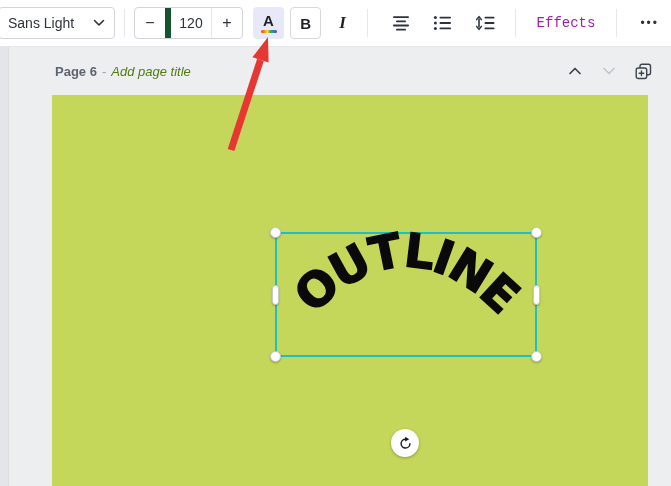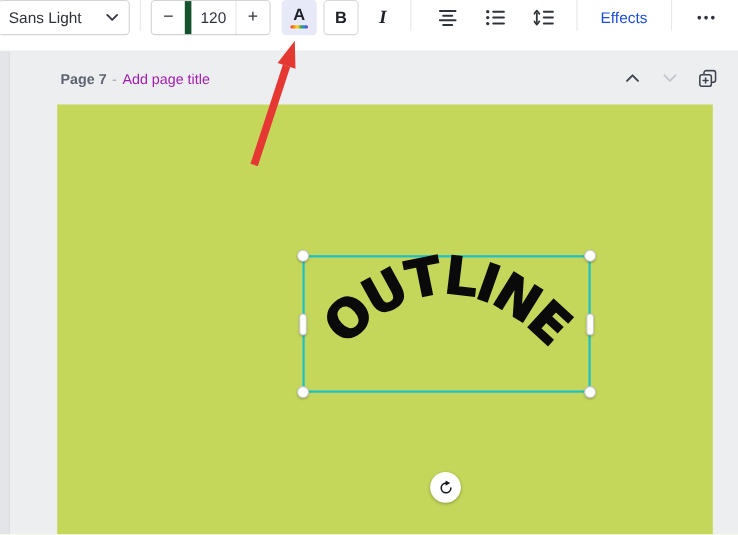--- a/index.html
+++ b/index.html
@@ -7,21 +7,21 @@
     position:relative;width:671px;height:486px;overflow:hidden;
     font-family:"Liberation Sans",sans-serif;
     background:#fff;-webkit-font-smoothing:antialiased;
   }
   button{font-family:inherit;background:none;border:none;padding:0;margin:0;cursor:pointer;}
 
   
   .toolbar{
     position:absolute;top:0;left:0;right:0;height:46px;
     background:#fff;border-bottom:1px solid #e5e6e9;
-    display:flex;
+    display:flex;align-items:center;
   }
   .font-select{
     margin-left:-2px;width:120px;height:32px;border:1px solid #d2d4d8;border-radius:4px;
     display:flex;align-items:center;justify-content:space-between;
     padding:0 9px 0 9px;box-sizing:border-box;color:#2e323a;font-size:14px;
   }
   .vdiv{width:1px;height:28px;background:#e7e8ea;margin:0 9px;flex:0 0 auto;}
   .size-group{
     height:32px;border:1px solid #d2d4d8;border-radius:4px;box-sizing:border-box;
     display:flex;align-items:stretch;color:#2e323a;
@@ -38,35 +38,35 @@
   }
   .color-btn{margin-left:10px;background:#e8e9f8;}
   .color-a{font-size:15px;font-weight:700;line-height:15px;}
   .rainbow{
     width:16px;height:3px;border-radius:1.5px;margin-top:2px;
     background:linear-gradient(90deg,#e53935 0%,#fb8c00 20%,#fdd835 40%,#43a047 60%,#1e88e5 80%,#8e24aa 100%);
   }
   .bold-btn{background:#fff;border:1px solid #d7d8dc;font-size:15px;font-weight:800;box-sizing:border-box;}
   .italic-btn{font-family:"Liberation Serif",serif;font-style:italic;font-size:17px;font-weight:600;}
   .icon-btn{width:40px;margin-left:4px;}
-  .effects-btn{font-size:14px;color:#1d4ed8;padding:0 12px;height:32px;}
+  .effects-btn{font-size:14px;color:#a21caf;padding:0 12px;height:32px;font-family:Liberation Mono, monospace;}
   .more-btn{font-size:12px;color:#2e323a;letter-spacing:2px;padding:0 12px;height:32px;margin-left:2px;}
 
   
   .workspace{position:absolute;top:47px;left:0;right:0;bottom:0;background:#edeef0;}
   .left-strip{position:absolute;left:0;top:0;bottom:0;width:8px;background:#e3e5e8;border-right:1px solid #dcdee1;}
   .page-bar{
     position:absolute;left:8px;right:0;top:0;height:48px;
     display:flex;align-items:center;justify-content:space-between;
     padding:0 18px 0 47px;box-sizing:border-box;
   }
   .page-title-wrap{display:flex;align-items:baseline;gap:5px;font-size:13px;}
   .page-label{color:#5d6470;font-weight:600;}
   .page-sep{color:#9aa0aa;}
-  .page-title-placeholder{color:#a21caf;}
+  .page-title-placeholder{color:#4d7c0f;font-style:italic;}
   .page-actions{display:flex;align-items:center;gap:14px;}
   .pa-btn{width:20px;height:20px;display:flex;align-items:center;justify-content:center;}
 
   .canvas{
     position:absolute;left:52px;top:48px;width:596px;height:391px;
     background:var(--canvas-green,#c5d75a);
   }
 
   
   .selection{
@@ -170,21 +170,21 @@
     <div class="vdiv"></div>
 
     <button class="more-btn">•••</button>
   </div>
 
   <div class="workspace">
     <div class="left-strip"></div>
 
     <div class="page-bar">
       <div class="page-title-wrap">
-        <span class="page-label">Page 7</span>
+        <span class="page-label">Page 6</span>
         <span class="page-sep">-</span>
         <span class="page-title-placeholder">Add page title</span>
       </div>
       <div class="page-actions">
         <button class="pa-btn">
           <svg width="14" height="10" viewBox="0 0 14 10">
             <polyline points="2,7.5 7,2.5 12,7.5" fill="none" stroke="#3c434e" stroke-width="1.7" stroke-linecap="round" stroke-linejoin="round"></polyline>
           </svg>
         </button>
         <button class="pa-btn">

